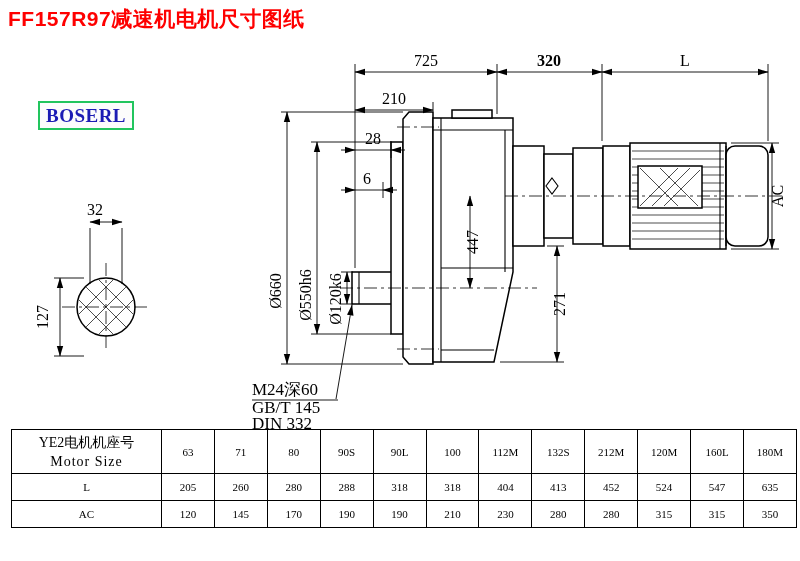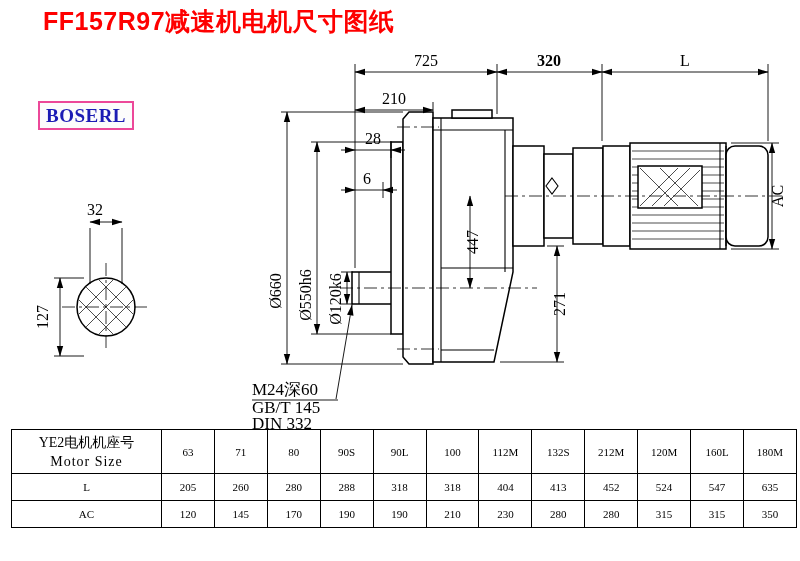--- a/index.html
+++ b/index.html
@@ -2,27 +2,26 @@
 <html><head>
 <meta charset="utf-8">
 <style>
   * { margin:0; padding:0; box-sizing:border-box; }
   html,body { width:800px; height:561px; background:#fff; overflow:hidden; }
   body { position:relative; font-family:"Liberation Serif", serif; color:#000; }
 
   .title {
     position:absolute; left:8px; top:5px;
     font-family:"Liberation Sans", sans-serif;
-    font-weight:700; font-size:25px; color:#fe0000; letter-spacing:.5px;
+    font-weight:700; font-size:21px; color:#fe0000; letter-spacing:.5px;
     white-space:nowrap;
-    margin-left:35px;
   }
   .brand {
     position:absolute; left:38px; top:101px; width:96px; height:29px;
-    border:2px solid #ec4899; background:#fcfcfc;
+    border:2px solid #22c55e; background:#fcfcfc;
     color:#1c1cb4; font-weight:700; font-size:19px;
     font-family:"Liberation Serif", serif;
     text-align:center; line-height:25px; letter-spacing:.5px;
   }
 
   svg.draw { position:absolute; left:0; top:0; }
   .o  { fill:#fff; stroke:#000; stroke-width:1.5; }
   .o2 { fill:none; stroke:#000; stroke-width:1.1; }
   .t  { stroke:#000; stroke-width:.9; fill:none; }
   .cl { stroke:#000; stroke-width:.8; fill:none; stroke-dasharray:13 4 3 4; }

